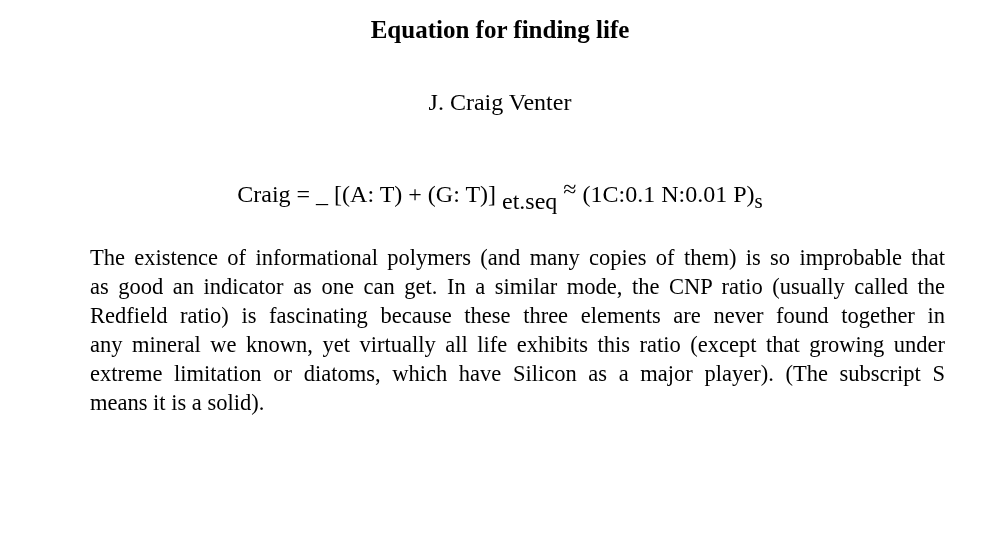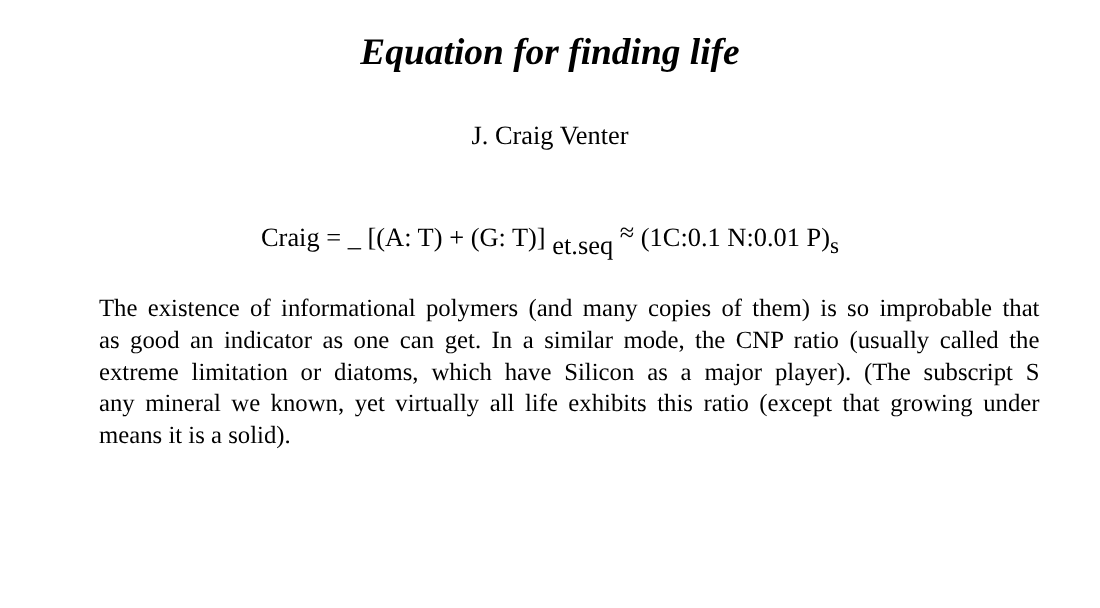--- a/index.html
+++ b/index.html
@@ -14,26 +14,25 @@
     font-family: "Liberation Serif", "DejaVu Serif", serif;
     overflow: hidden;
   }
   .slide {
     position: relative;
     width: 1000px;
     height: 553px;
     background: #ffffff;
   }
   .title {
-    margin: 28px 0 0 0;
-    font-size: 34px;
+    margin: 16px 0 0 0;
+    font-size: 25px;
     font-weight: bold;
     text-align: center;
     line-height: 1.15;
-    font-style: italic;
   }
   .author {
     margin: 44px 0 15px 0;
     font-size: 24px;
     font-weight: normal;
     text-align: center;
     line-height: 1.15;
   }
   .equation {
     margin: 64px 0 0 0;
@@ -78,18 +77,19 @@
 
   <h1 class="title">Equation for finding life</h1>
 
   <div class="author">J. Craig Venter</div>
 
   <div class="equation"><span>Craig = _ [(A: T) + (G: T)]</span><span class="sub"> et.seq</span><span class="approx"> ≈ </span><span>(1C:0.1 N:0.01 P)</span><span class="sub-end">s</span></div>
 
   <div class="paragraph">
     <div class="para-line">The existence of informational polymers (and many copies of them) is so improbable that</div>
     <div class="para-line">as good an indicator as one can get.  In a similar mode, the CNP ratio (usually called the</div>
+    <div class="para-line">Redfield ratio) is fascinating because these three elements are never found  together in</div>
+    <div class="para-line">any mineral we known, yet virtually all life exhibits this ratio (except that growing under</div>
     <div class="para-line">extreme limitation or diatoms, which have Silicon as a major player).  (The subscript S</div>
-    <div class="para-line">any mineral we known, yet virtually all life exhibits this ratio (except that growing under</div>
     <div class="para-line last">means it is a solid).</div>
   </div>
 
 </div>
 
 </body></html>

